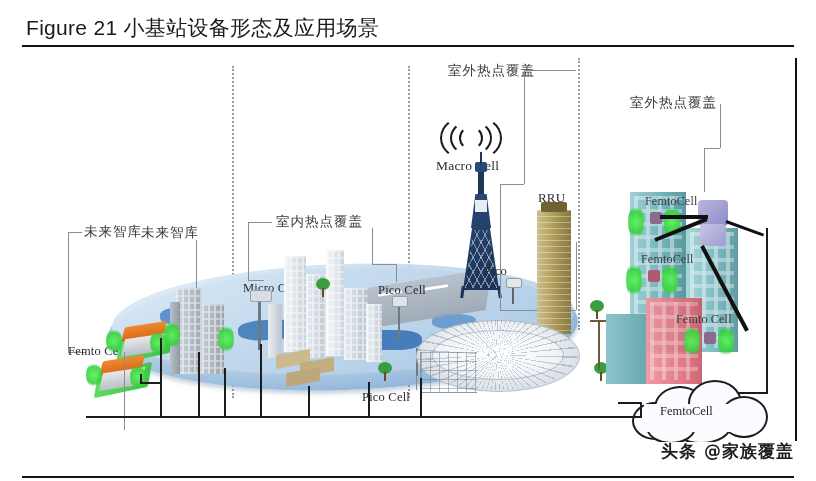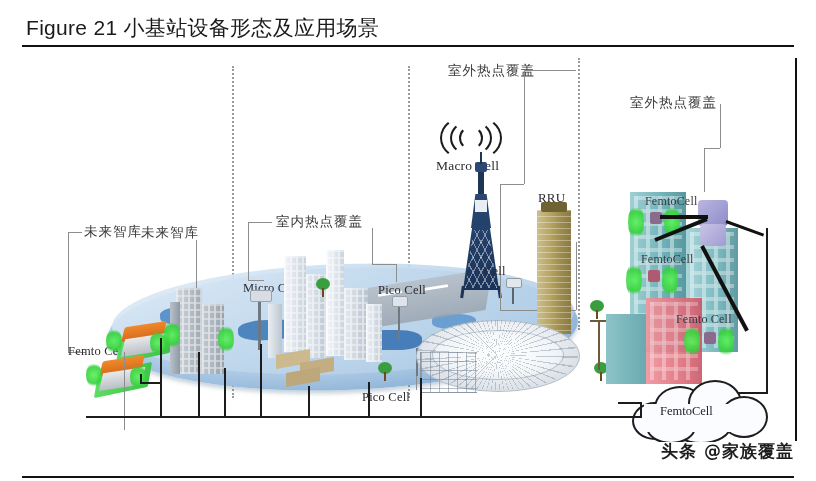--- a/index.html
+++ b/index.html
@@ -291,21 +291,21 @@
   <div class="ln h" style="left:500px;top:258px;width:76px;"></div>
   <div class="ln v" style="left:576px;top:190px;height:68px;"></div>
 
   <div class="lbl en" style="left:538px;top:138px;font-size:13px;">RRU</div>
   <div class="box" style="left:537px;top:158px;width:34px;height:124px;
         background:linear-gradient(90deg,#cdbf8d 0%,#b6a564 38%,#9d8c4e 70%,#8a7a43 100%);">
     <div style="position:absolute;inset:0;background-image:repeating-linear-gradient(to bottom, rgba(255,255,255,.35) 0 1px, transparent 1px 6px);"></div>
   </div>
   <div class="box" style="left:541px;top:150px;width:26px;height:10px;background:#6e6333;border-radius:2px;"></div>
 
-  <div class="lbl en" style="left:484px;top:212px;font-size:12.5px;">Cell</div>
+  <div class="lbl en" style="left:484px;top:212px;font-size:12.5px;">Pico</div>
   <div class="box" style="left:512px;top:230px;width:2px;height:22px;background:#5d646c;"></div>
   <div class="box" style="left:506px;top:226px;width:14px;height:8px;background:#e2e7ec;border:1px solid #939ca5;border-radius:2px;"></div>
 
   <div class="stadium" style="left:416px;top:268px;width:162px;height:70px;"></div>
   <div class="stadium" style="left:432px;top:278px;width:130px;height:48px;background:radial-gradient(ellipse at 50% 45%, #ffffff 0%, #f2f5f8 60%, #dbe2e9 100%);"></div>
   <div style="position:absolute;left:416px;top:268px;width:162px;height:70px;border-radius:50%;
       background-image:repeating-conic-gradient(from 0deg at 50% 50%, rgba(120,135,150,.55) 0deg 1.2deg, transparent 1.2deg 7deg);
       opacity:.75;"></div>
   <div style="position:absolute;left:420px;top:300px;width:56px;height:40px;border-left:1px solid #8a96a2;border-bottom:1px solid #8a96a2;
       background-image:repeating-linear-gradient(to right, rgba(110,125,140,.5) 0 1px, transparent 1px 9px),

